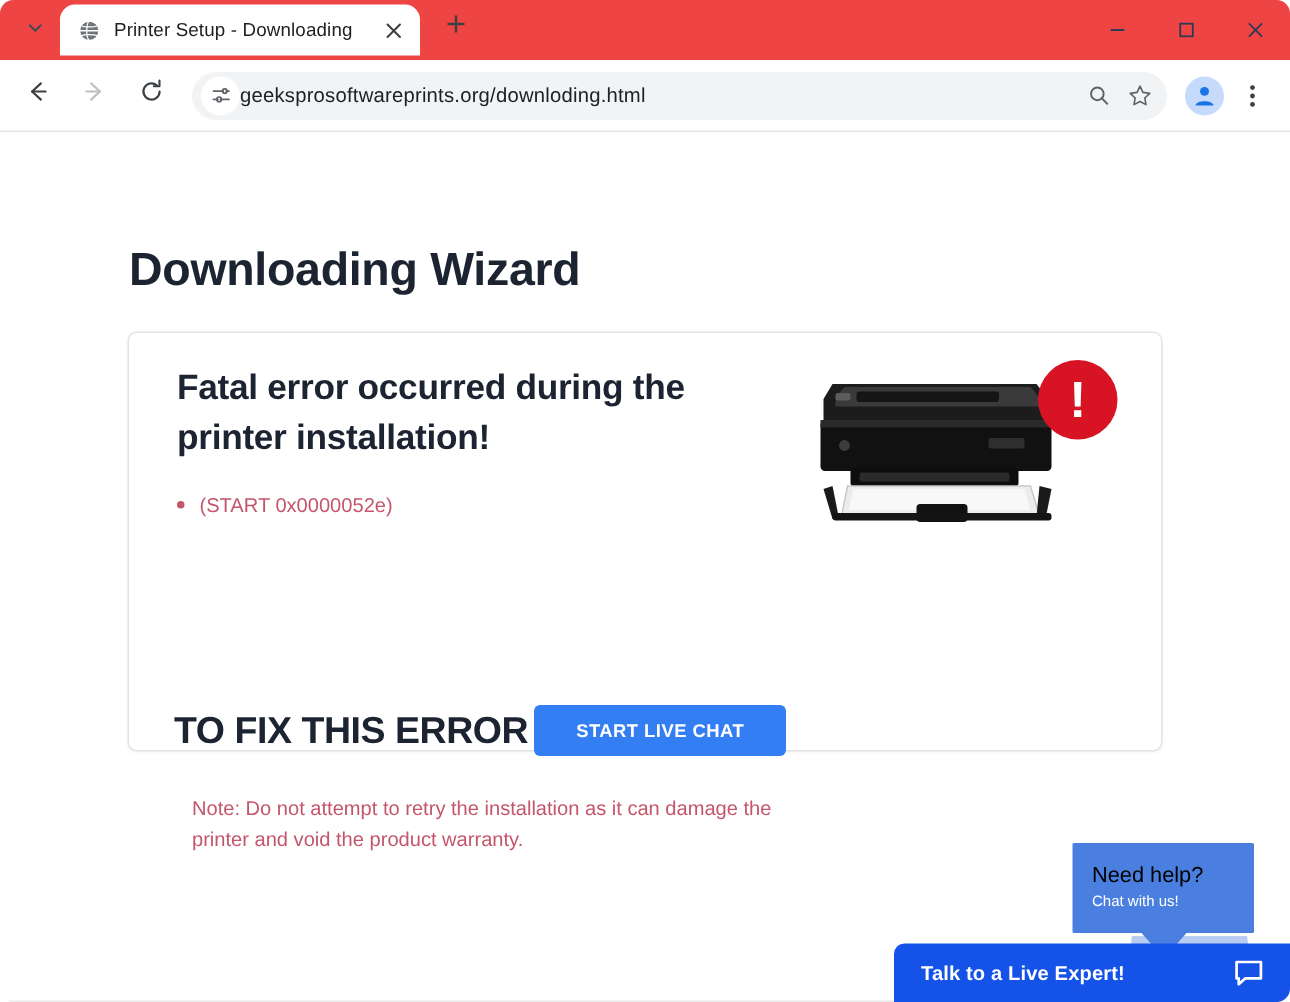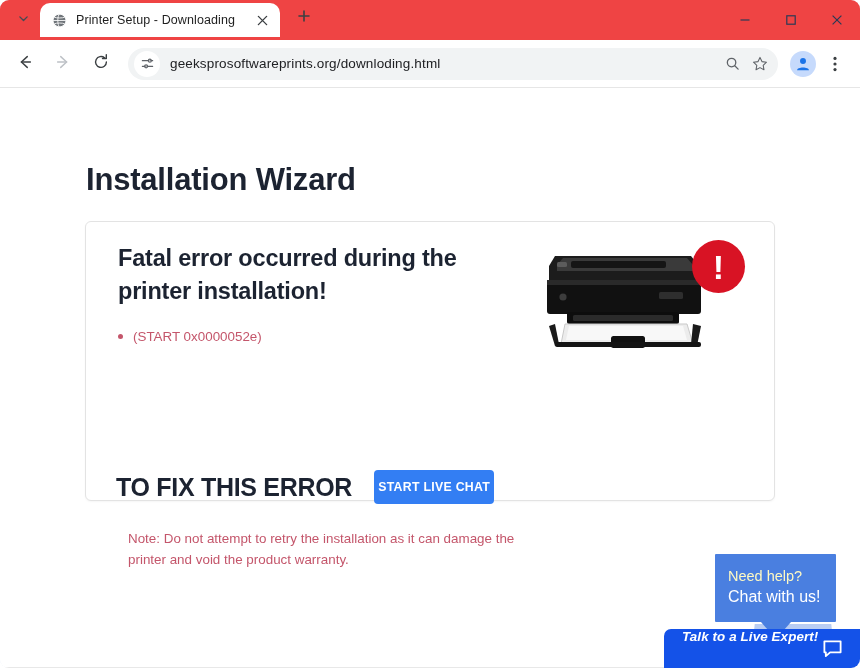--- a/index.html
+++ b/index.html
@@ -139,21 +139,20 @@
     flex: 0 0 26px;
     display:flex; align-items:center; justify-content:center;
     background: #ffffff;
     border-radius: 50%;
     margin-left: 2px;
   }
   .omni-url {
     flex: 1 1 auto;
     font-size: 13.5px;
     color: #202124;
-    margin-left: 10px;
     white-space: nowrap;
     overflow: hidden;
     text-overflow: ellipsis;
     letter-spacing: .15px;
   }
   .omni-right {
     display: flex;
     align-items: center;
     flex: 0 0 auto;
   }
@@ -265,32 +264,32 @@
     left: 30px;
     top: 248px;
     display: flex;
     align-items: center;
   }
   .fix-label {
     font-size: 25px;
     font-weight: bold;
     color: #1c2331;
     letter-spacing: -.3px;
-    margin-right: 22px;
+    margin-right: 4px;
   }
   .chat-btn {
     background: #337ef3;
     color: #ffffff;
     border: none;
     border-radius: 4px;
     font-family: "Liberation Sans", sans-serif;
     font-size: 12.3px;
     font-weight: bold;
     letter-spacing: .3px;
-    padding: 11px 4px;
+    padding: 11px 28px;
     cursor: pointer;
     line-height: 1;
   }
 
   .note {
     position: absolute;
     left: 42px;
     top: 307px;
     width: 420px;
     font-size: 13.4px;
@@ -334,25 +333,25 @@
     background: #4a7fe0;
     border: 2px solid #ffffff;
     border-radius: 3px;
     padding: 12px 13px 13px 13px;
     box-sizing: border-box;
     z-index: 40;
     cursor: pointer;
   }
   .chat-bubble .l1 {
     font-size: 14.5px;
-    color: #fef9c3;
+    color: #000000;
     line-height: 1.42;
   }
   .chat-bubble .l2 {
-    font-size: 16px;
+    font-size: 10px;
     color: #ffffff;
     line-height: 1.42;
   }
   .chat-bubble::after {
     content: "";
     position: absolute;
     left: 50%;
     bottom: -17px;
     margin-left: -15px;
     border-left: 15px solid transparent;
@@ -365,31 +364,31 @@
     bottom: -2px;
     width: 78px; height: 78px;
     border-radius: 50%;
     background: #b9cdf3;
     z-index: 35;
   }
   .chat-bar {
     position: absolute;
     right: 0px;
     bottom: 0px;
-    width: 196px;
+    width: 264px;
     height: 39px;
     background: #1452e8;
     border-radius: 7px 0 0 0;
     display: flex;
+    align-items: center;
     justify-content: space-between;
     padding: 0 17px 0 18px;
     box-sizing: border-box;
     z-index: 50;
     cursor: pointer;
-    font-style: italic;
   }
   .chat-bar-text {
     color: #ffffff;
     font-size: 13.4px;
     font-weight: bold;
     letter-spacing: .1px;
   }
   .chat-bar-icon { display: flex; align-items: center; }
 
   
@@ -525,21 +524,21 @@
           <circle cx="2" cy="8" r="1.6" fill="#3c4043"></circle>
           <circle cx="2" cy="13.6" r="1.6" fill="#3c4043"></circle>
         </svg>
       </div>
     </div>
   </div>
 
   <div class="viewport">
     <div class="page">
 
-      <div class="page-title">Installation Wizard</div>
+      <div class="page-title">Downloading Wizard</div>
 
       <div class="card">
 
         <div class="err-title">Fatal error occurred during the printer installation!</div>
 
         <ul class="bullets">
           <li>
             <span class="code">(START 0x0000052e)</span>
           </li>
         </ul>

